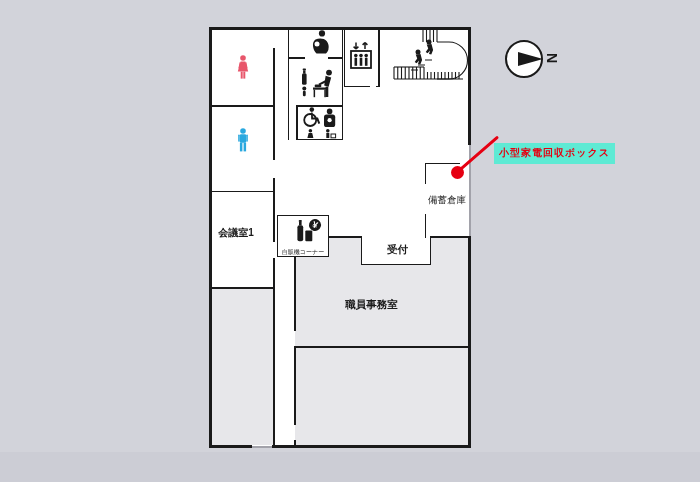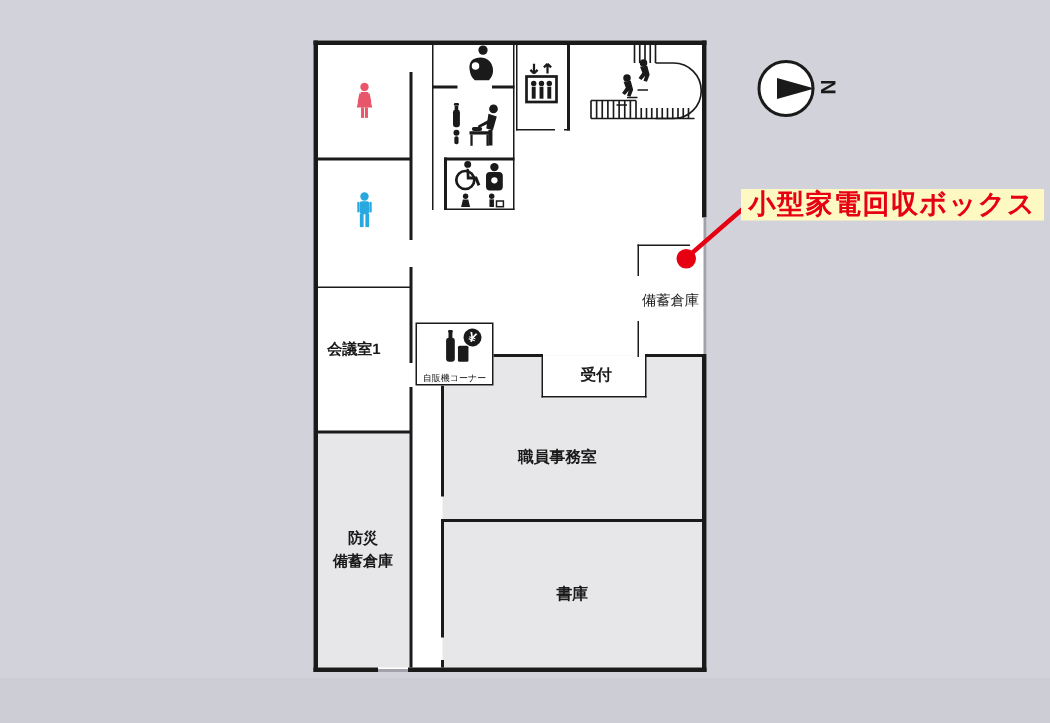--- a/index.html
+++ b/index.html
@@ -7,22 +7,22 @@
   .stage{position:relative;width:700px;height:482px;background:#d2d3da;overflow:hidden;}
   .band{position:absolute;left:0;top:452px;width:700px;height:30px;background:#cccdd5;}
   .f,.w,.lbl{position:absolute;}
   .w{background:#1a1a1a;}
   .thin{background:#a2a2aa;}
   .white{background:#ffffff;}
   .gray{background:#e7e7ea;}
   .lbl{color:#1a1a1a;text-align:center;white-space:nowrap;}
   .b{font-weight:bold;}
   .ico{position:absolute;}
-  .annot{position:absolute;left:494px;top:126px;background:#fef9c3;color:#e60012;
-         font-weight:bold;font-size:18px;line-height:16px;padding:2px 5px 3px 5px;letter-spacing:1px;}
+  .annot{position:absolute;left:494px;top:143px;background:#5eead4;color:#e60012;
+         font-weight:bold;font-size:10px;line-height:16px;padding:2px 5px 3px 5px;letter-spacing:1px;}
   .leader{position:absolute;left:458px;top:169.5px;width:53px;height:2.6px;background:#e60012;
           transform:rotate(-41deg);transform-origin:left center;border-radius:2px;}
   .dot{position:absolute;left:450.5px;top:165.5px;width:13px;height:13px;border-radius:50%;background:#e60012;}
   .compass-circle{position:absolute;left:505px;top:40px;width:38px;height:38px;border-radius:50%;
                   background:#fff;border:2.5px solid #1a1a1a;box-sizing:border-box;}
   .compass-tri{position:absolute;left:518px;top:52px;width:0;height:0;
                border-top:7px solid transparent;border-bottom:7px solid transparent;border-left:25px solid #1a1a1a;}
   .compass-n{position:absolute;left:547px;top:50px;font-size:14px;font-weight:bold;color:#1a1a1a;
              transform:rotate(90deg);}
   .vendbox{position:absolute;left:277px;top:215px;width:52px;height:42px;background:#fff;
@@ -196,26 +196,21 @@
       <rect x="4.7" y="3" width="3.2" height="2" rx="0.9"></rect>
       <rect x="5" y="5" width="2.6" height="3.4"></rect>
       <rect x="3.4" y="8.2" width="5.8" height="16" rx="2"></rect>
       <rect x="11.3" y="13.5" width="7" height="10.7" rx="1"></rect>
       <circle cx="21" cy="8" r="6" transform="rotate(18 21 8)"></circle>
     </g>
     <text x="21" y="11" text-anchor="middle" font-size="9" font-weight="bold" fill="#ffffff" transform="rotate(18 21 8)">¥</text>
   </svg>
 
   <div class="lbl b" style="left:212px;top:226px;width:48px;font-size:10px;">会議室1</div>
-  <div class="lbl b" style="left:210px;top:352px;width:64px;font-size:10px;line-height:15px;">
-    <div>防災</div>
-    <div>備蓄倉庫</div>
-  </div>
   <div class="lbl b" style="left:295px;top:298px;width:153px;font-size:10.5px;">職員事務室</div>
-  <div class="lbl b" style="left:295px;top:389px;width:173px;font-size:10.5px;">書庫</div>
   <div class="lbl b" style="left:361px;top:243px;width:73px;font-size:10.5px;">受付</div>
   <div class="lbl" style="left:424px;top:194px;width:46px;font-size:9.5px;">備蓄倉庫</div>
   <div class="lbl" style="left:276px;top:247.5px;width:54px;font-size:6px;">自販機コーナー</div>
 
   <div class="leader"></div>
   <div class="dot"></div>
   <div class="annot">小型家電回収ボックス</div>
 
   <div class="compass-circle"></div>
   <div class="compass-tri"></div>

